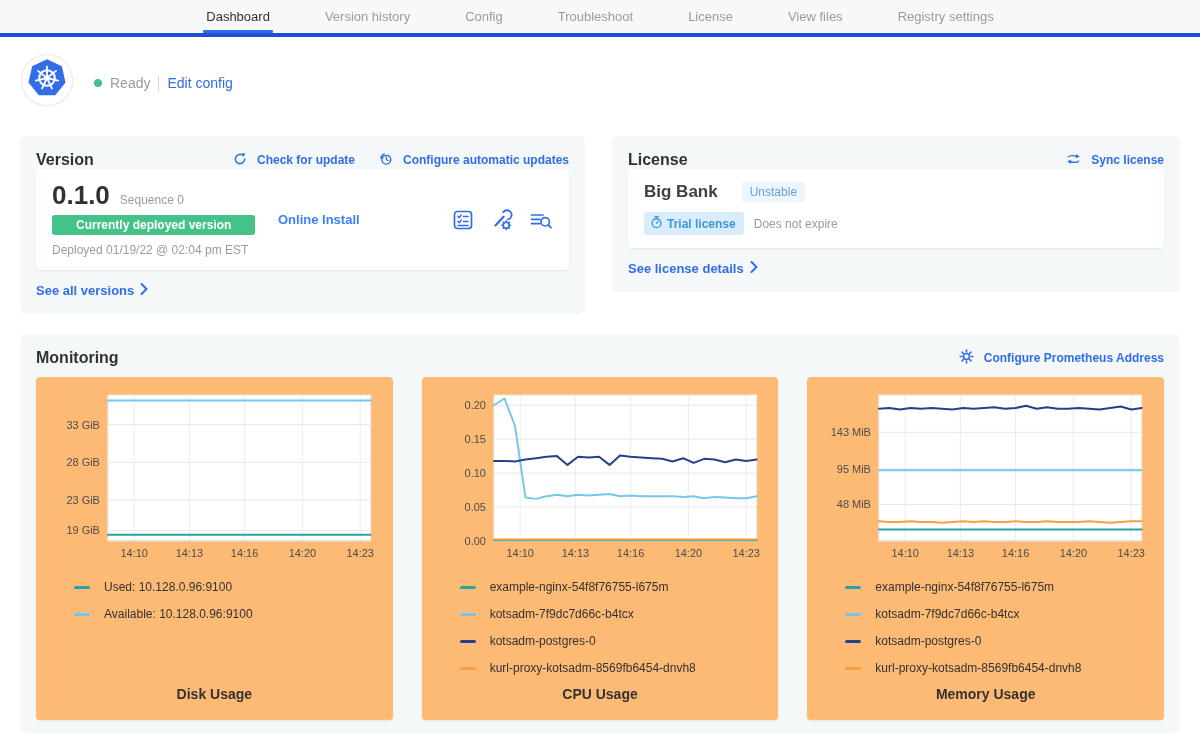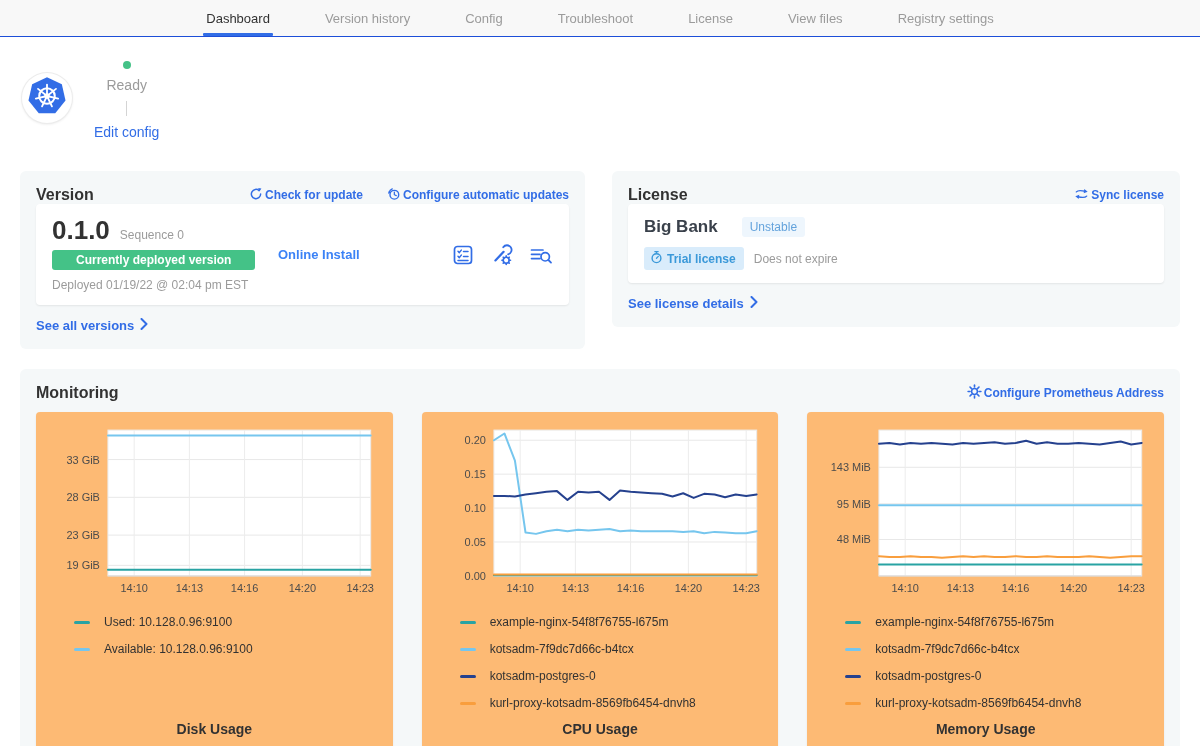--- a/index.html
+++ b/index.html
@@ -4,52 +4,52 @@
 <style>
   * { box-sizing: border-box; }
   html,body { margin:0; padding:0; }
   body {
     width:1200px; height:746px; overflow:hidden;
     background:#ffffff; color:#323232;
     font-family:"Liberation Sans", sans-serif;
   }
   
   .topnav {
-    height:37px; background:#f8f8f8; border-bottom:1px solid #1d4ed8;
+    height:37px; background:#f8f8f8; border-bottom:4px solid #1d4ed8;
     display:flex; justify-content:center; align-items:stretch; gap:55px;
   }
   .tab {
     display:flex; align-items:center; font-size:13px; color:#9b9b9b;
     position:relative; cursor:pointer; white-space:nowrap;
   }
   .tab.active { color:#323232; font-weight:500; }
   .tab.active::after {
     content:""; position:absolute; left:-3px; right:-3px; bottom:0;
     height:3px; background:#326de6; border-radius:1px;
   }
   
   .app-header { display:flex; align-items:center; gap:22px; padding:18px 0 0 22px; }
   .app-logo-wrap { width:50px; height:50px; border-radius:50%; background:#fff;
     box-shadow:0 0 0 1px #ececec, 0 1px 3px rgba(0,0,0,.12); display:flex;
     align-items:center; justify-content:center; }
   .app-title { font-size:29px; font-weight:bold; line-height:1; margin:0; }
-  .status-row { display:flex; align-items:center; gap:8px; margin-top:6px; font-size:14px;flex-direction:column; }
+  .status-row { display:flex; align-items:center; gap:8px; margin-top:6px; font-size:14px; }
   .status-dot { width:8px; height:8px; border-radius:50%; background:#44c287; }
   .status-text { color:#9b9b9b; }
   .vdiv { width:1px; height:15px; background:#d4d4d4; }
   a.link, .link { color:#326de6; text-decoration:none; cursor:pointer; font-weight:500; }
   
   .top-cards { display:flex; gap:27px; margin:31px 20px 0 20px; align-items:flex-start; }
   .section { background:#f5f8f9; border-radius:6px; padding:15px 16px; }
   .section-version { width:565px; }
   .section-license { width:568px; }
   .section-head { display:flex; justify-content:space-between; align-items:center; }
   .section-title { font-size:16px; font-weight:bold; margin:0; }
   .head-links { display:flex; gap:24px; }
-  .icon-link { display:inline-flex; align-items:center; gap:2px; color:#326de6;
+  .icon-link { display:inline-flex; align-items:center; gap:10px; color:#326de6;
     font-size:12px; font-weight:600; cursor:pointer; white-space:nowrap; }
   .inner-card { background:#fff; border-radius:4px; box-shadow:0 1px 2px rgba(0,0,0,.08); padding:13px 16px; }
   
   .version-body { display:flex; align-items:center; }
   .version-left { width:226px; }
   .version-row { display:flex; align-items:baseline; gap:10px; }
   .version-number { font-size:26px; font-weight:bold; line-height:1; }
   .version-seq { font-size:12px; color:#9b9b9b; }
   .deployed-badge { display:inline-block; margin-top:7px; background:#44c287; color:#fff;
     font-size:12px; font-weight:600; padding:3px 24px; border-radius:3px; }

